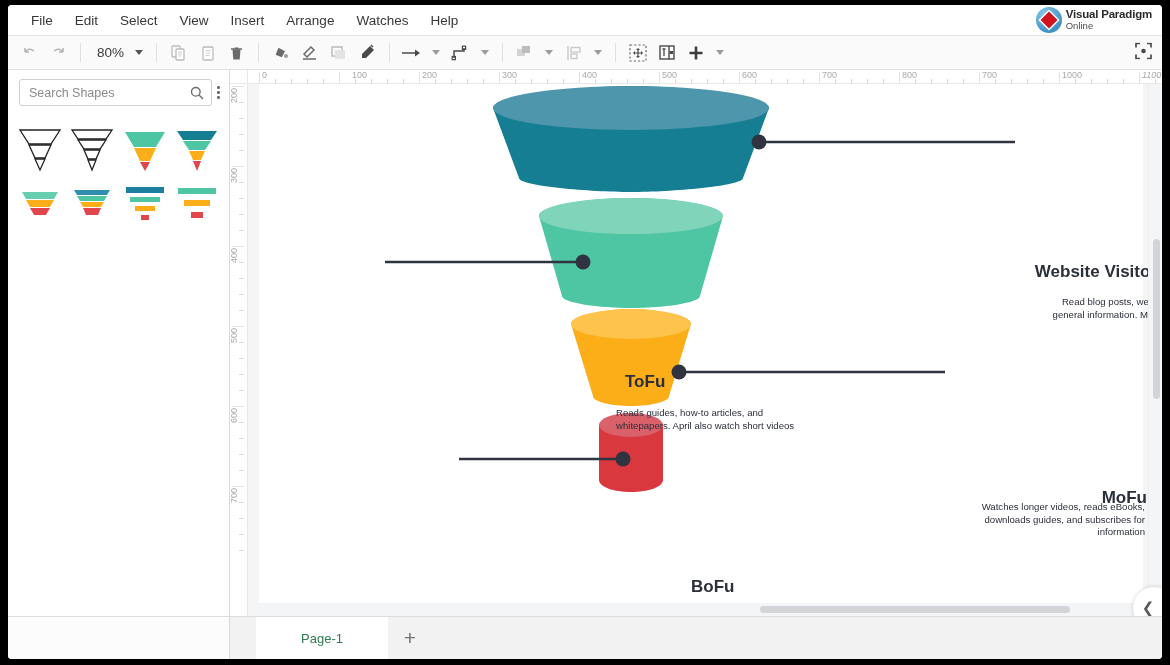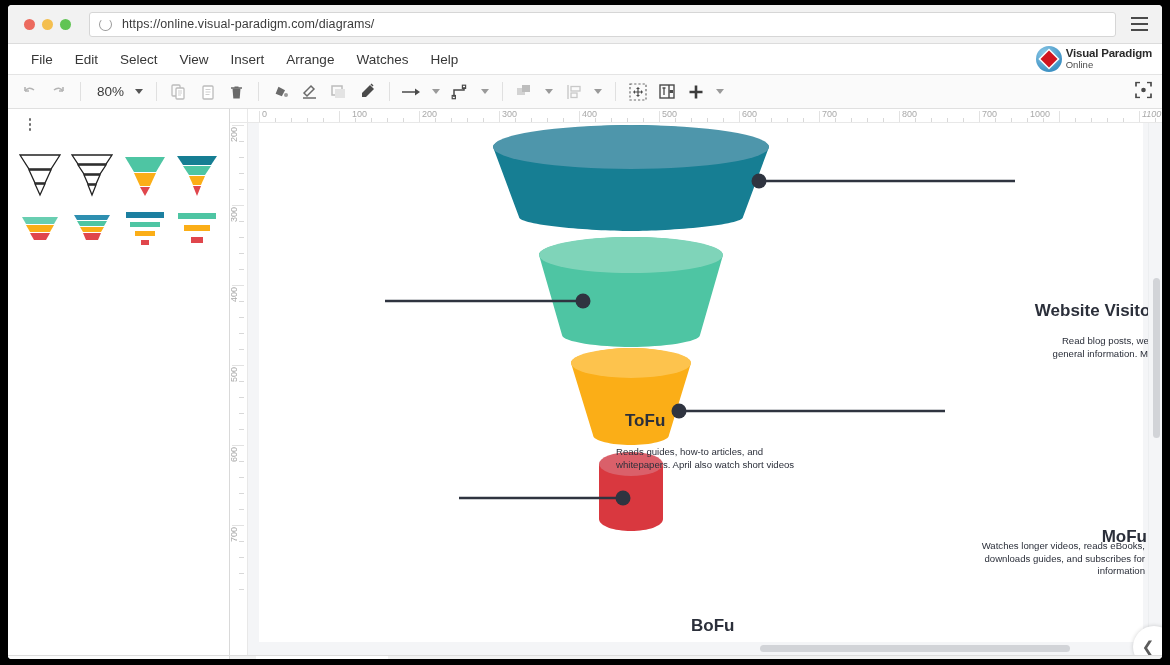--- a/index.html
+++ b/index.html
@@ -182,36 +182,20 @@
   
   .lbl-title { position: absolute; font-size: 17px; font-weight: bold; color: #2b2f3a;
                white-space: nowrap; }
   .lbl-desc { position: absolute; font-size: 9.6px; color: #2b2f3a; line-height: 1.32; }
 </style>
 </head>
 <body>
 
 <div class="window">
 
-  <div class="browserbar">
-    <div class="dots">
-      <div class="dot r"></div>
-      <div class="dot y"></div>
-      <div class="dot g"></div>
-    </div>
-    <div class="urlbar">
-      <div class="reload"></div>
-      <div class="urltext">https://online.visual-paradigm.com/diagrams/</div>
-    </div>
-    <div class="hamburger">
-      <i></i>
-        <i></i>
-        <i></i>
-    </div>
-  </div>
 
   <div class="menubar">
     <div class="menuitem">File</div>
     <div class="menuitem">Edit</div>
     <div class="menuitem">Select</div>
     <div class="menuitem">View</div>
     <div class="menuitem">Insert</div>
     <div class="menuitem">Arrange</div>
     <div class="menuitem">Watches</div>
     <div class="menuitem">Help</div>
@@ -359,20 +343,27 @@
         <path d="M1 5 V1 H5 M12 1 H16 V5 M16 12 V16 H12 M5 16 H1 V12" stroke="#4a4a4a" stroke-width="1.7" fill="none"></path>
         <circle cx="8.5" cy="8.5" r="2.3" fill="#4a4a4a"></circle>
       </svg>
     </div>
   </div>
 
   <div class="main">
 
     <div class="leftpanel">
       <div class="searchrow">
+        <div class="searchbox">
+          <input type="text" placeholder="Search Shapes" style="">
+          <svg width="14" height="14" viewBox="0 0 14 14">
+            <circle cx="5.8" cy="5.8" r="4.3" fill="none" stroke="#6d6d6d" stroke-width="1.4"></circle>
+            <path d="M9 9 L13 13" stroke="#6d6d6d" stroke-width="1.5"></path>
+          </svg>
+        </div>
         <div class="kebab">
             <i></i>
             <i></i>
             <i></i>
           </div>
       </div>
 
 
       <div class="shapegrid">
 
@@ -500,21 +491,21 @@
           <div class="tick" style="left: 683px;"></div>
           <div class="tick" style="left: 699px;"></div>
           <div class="tick" style="left: 715px;"></div>
           <div class="tick maj" style="left: 731px;"></div>
           <div class="lbl" style="left: 734px;">700</div>
           <div class="tick" style="left: 747px;"></div>
           <div class="tick" style="left: 763px;"></div>
           <div class="tick" style="left: 779px;"></div>
           <div class="tick" style="left: 795px;"></div>
           <div class="tick maj" style="left: 811px;"></div>
-          <div class="lbl" style="left: 782px;">1000</div>
+          <div class="lbl" style="left: 814px;">1000</div>
           <div class="tick" style="left: 827px;"></div>
           <div class="tick" style="left: 843px;"></div>
           <div class="tick" style="left: 859px;"></div>
           <div class="tick" style="left: 875px;"></div>
           <div class="tick maj" style="left: 891px;"></div>
           <div class="lbl" style="left: 894px; font-style: italic;">1100</div>
           <div class="tick" style="left: 907px;"></div>
         </div>
       <div class="vruler" id="vruler">
           <div class="tick maj" style="top: 2px;"></div>

